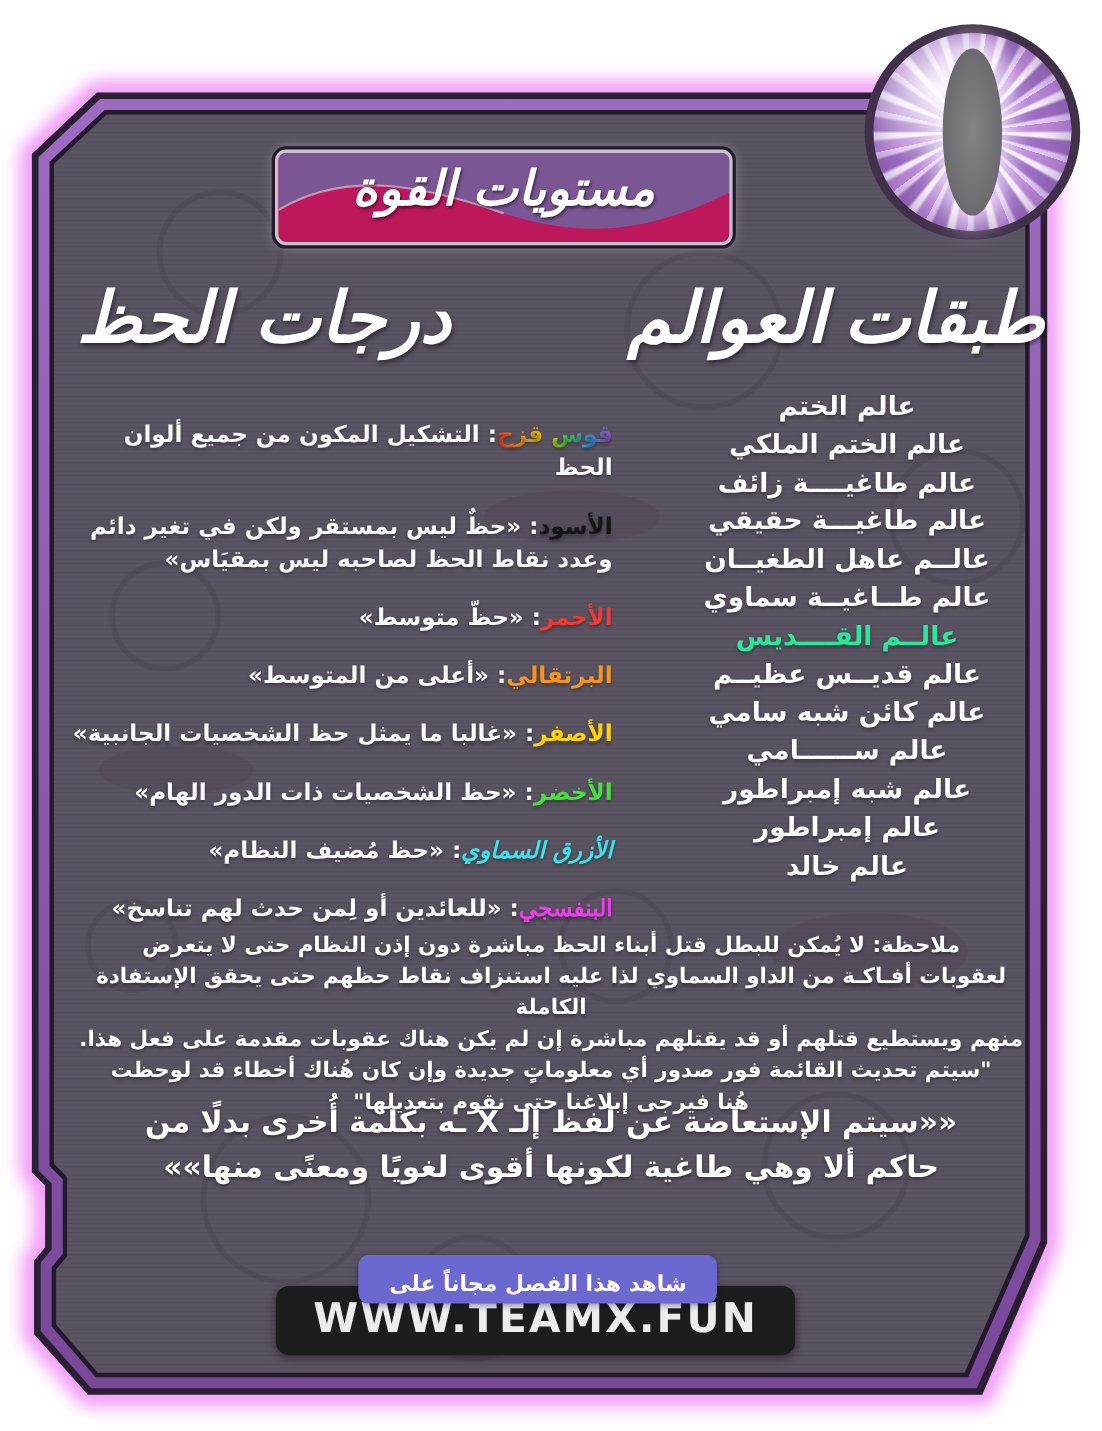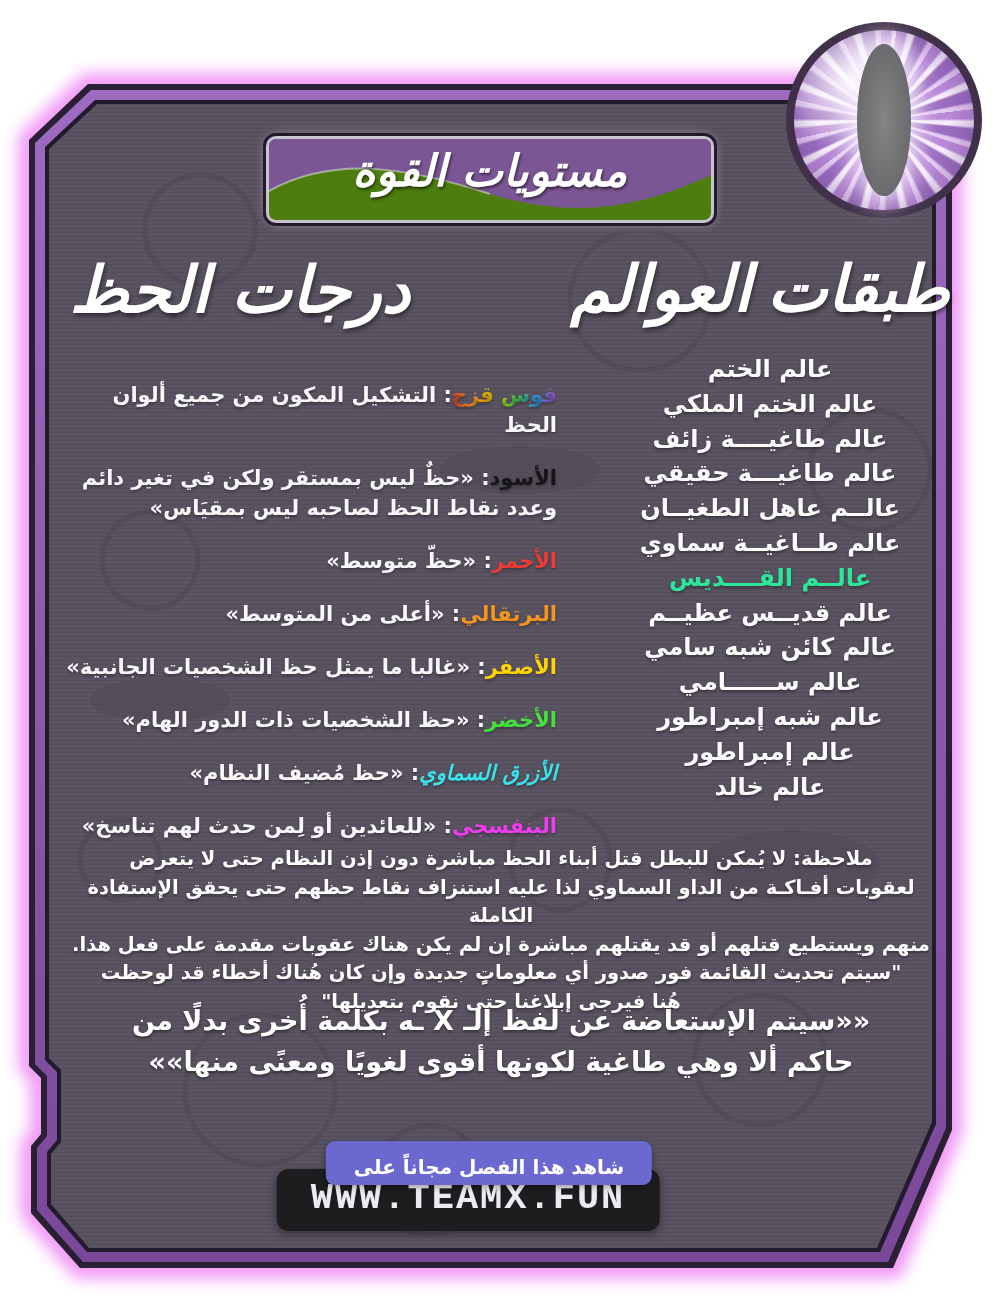--- a/index.html
+++ b/index.html
@@ -1,21 +1,21 @@
 <!DOCTYPE html>
 <html lang="ar"><head>
 <meta charset="utf-8">
 <style>
   html,body{margin:0;padding:0;background:#ffffff;width:1002px;height:1301px;overflow:hidden;}
   .canvas{position:relative;width:1002px;height:1301px;font-family:"DejaVu Sans","Liberation Sans",sans-serif;font-weight:bold;}
   .frame-svg{position:absolute;left:0;top:0;z-index:0;}
   .content{position:absolute;left:0;top:0;width:1002px;height:1301px;z-index:2;direction:rtl;}
 
   
-  .title-box{position:absolute;left:266px;top:136px;width:448px;height:87px;background:#4d7c0f;
+  .title-box{position:absolute;left:250px;top:136px;width:416px;height:87px;background:#be185d;
              border:3px solid #c9c2cf;border-radius:10px;box-sizing:border-box;
              box-shadow:0 0 0 3px #241a2e,0 0 12px rgba(255,255,255,.45);overflow:hidden;}
   .title-wave{position:absolute;left:0;top:0;width:100%;height:100%;}
   .title-text{position:absolute;left:0;top:6px;width:100%;text-align:center;font-size:44px;color:#ffffff;
               font-family:"DejaVu Serif","DejaVu Sans",sans-serif;font-style:italic;
               text-shadow:1px 2px 3px rgba(0,0,0,.55);}
 
   
   .eye{position:absolute;left:786px;top:22px;width:196px;height:196px;border-radius:50%;
        border:8px solid #41304a;box-sizing:border-box;z-index:3;
@@ -47,23 +47,23 @@
   
   .note{position:absolute;left:66px;top:845px;width:870px;text-align:center;font-size:19.5px;line-height:28.5px;
         color:#ffffff;white-space:pre-line;text-shadow:0 2px 3px rgba(0,0,0,.35);}
   .quote{position:absolute;left:66px;top:1000px;width:870px;text-align:center;font-size:27px;line-height:41px;
          color:#ffffff;white-space:pre-line;text-shadow:0 2px 3px rgba(0,0,0,.4);}
 
   
   .watch-badge{position:absolute;top:1141px;left:489px;transform:translateX(-50%);background:#6b68cf;
                color:#ffffff;font-size:20px;padding:14px 28px 6px;border-radius:9px;z-index:4;white-space:nowrap;
                box-shadow:0 2px 6px rgba(0,0,0,.35);}
-  .url-badge{position:absolute;top:1169px;left:468px;transform:translateX(-50%);background:#1d1c1f;
+  .url-badge{position:absolute;top:1169px;left:487px;transform:translateX(-50%);background:#1d1c1f;
              color:#ececf0;font-size:37px;letter-spacing:2px;padding:8px 34px 12px;border-radius:12px;z-index:3;
-             direction:ltr;white-space:nowrap;box-shadow:0 3px 8px rgba(0,0,0,.4);font-family:Liberation Mono, monospace;}
+             direction:ltr;white-space:nowrap;box-shadow:0 3px 8px rgba(0,0,0,.4);}
 </style>
 </head>
 <body>
 
 <div class="canvas">
 
   <svg class="frame-svg" width="1002" height="1301" viewBox="0 0 1002 1301">
     <defs>
       <filter id="glowBlur" x="-10%" y="-10%" width="120%" height="120%">
         <feGaussianBlur stdDeviation="8"></feGaussianBlur>
@@ -144,21 +144,21 @@
       </div>
 
     <div class="luck-list">
         <div class="luck-item"><span class="luck-label" style="background: linear-gradient(90deg, rgb(232, 65, 44), rgb(245, 146, 30), rgb(255, 212, 0), rgb(63, 212, 63), rgb(46, 155, 230), rgb(180, 79, 212)) text; color: transparent;">قوس قزح</span><span class="luck-desc">: التشكيل المكون من جميع ألوان الحظ</span></div>
         <div class="luck-item"><span class="luck-label" style="color: rgb(22, 22, 22);">الأسود</span><span class="luck-desc">: «حظٌ ليس بمستقر ولكن في تغير دائم وعدد نقاط الحظ لصاحبه ليس بمقيَاس»</span></div>
         <div class="luck-item"><span class="luck-label" style="color: rgb(238, 58, 52);">الأحمر</span><span class="luck-desc">: «حظّ متوسط»</span></div>
         <div class="luck-item"><span class="luck-label" style="color: rgb(245, 148, 30);">البرتقالي</span><span class="luck-desc">: «أعلى من المتوسط»</span></div>
         <div class="luck-item"><span class="luck-label" style="color: rgb(255, 212, 0);">الأصفر</span><span class="luck-desc">: «غالبا ما يمثل حظ الشخصيات الجانبية»</span></div>
         <div class="luck-item"><span class="luck-label" style="color: rgb(68, 224, 60);">الأخضر</span><span class="luck-desc">: «حظ الشخصيات ذات الدور الهام»</span></div>
         <div class="luck-item"><span class="luck-label" style="color: rgb(58, 226, 234); font-style: italic;">الأزرق السماوي</span><span class="luck-desc">: «حظ مُضيف النظام»</span></div>
-        <div class="luck-item"><span class="luck-label" style="color: rgb(238, 60, 238);">البنفسجي</span><span class="luck-desc">: «للعائدين أو لِمن حدث لهم تناسخ»</span></div>
+        <div class="luck-item"><span class="luck-label" style="color: rgb(238, 60, 238); font-family: Liberation Serif, serif;">البنفسجي</span><span class="luck-desc">: «للعائدين أو لِمن حدث لهم تناسخ»</span></div>
       </div>
 
     <div class="note">ملاحظة: لا يُمكن للبطل قتل أبناء الحظ مباشرة دون إذن النظام حتى لا يتعرض
 لعقوبات أفـاكـة من الداو السماوي لذا عليه استنزاف نقاط حظهم حتى يحقق الإستفادة الكاملة
 منهم ويستطيع قتلهم أو قد يقتلهم مباشرة إن لم يكن هناك عقوبات مقدمة على فعل هذا.
 "سيتم تحديث القائمة فور صدور أي معلوماتٍ جديدة وإن كان هُناك أخطاء قد لوحظت
 هُنا فيرجى إبلاغنا حتى نقوم بتعديلها"</div>
 
     <div class="quote">««سيتم الإستعاضة عن لفظ إلـ X ـه بكلمة أُخرى بدلًا من
 حاكم ألا وهي طاغية لكونها أقوى لغويًا ومعنًى منها»»</div>

